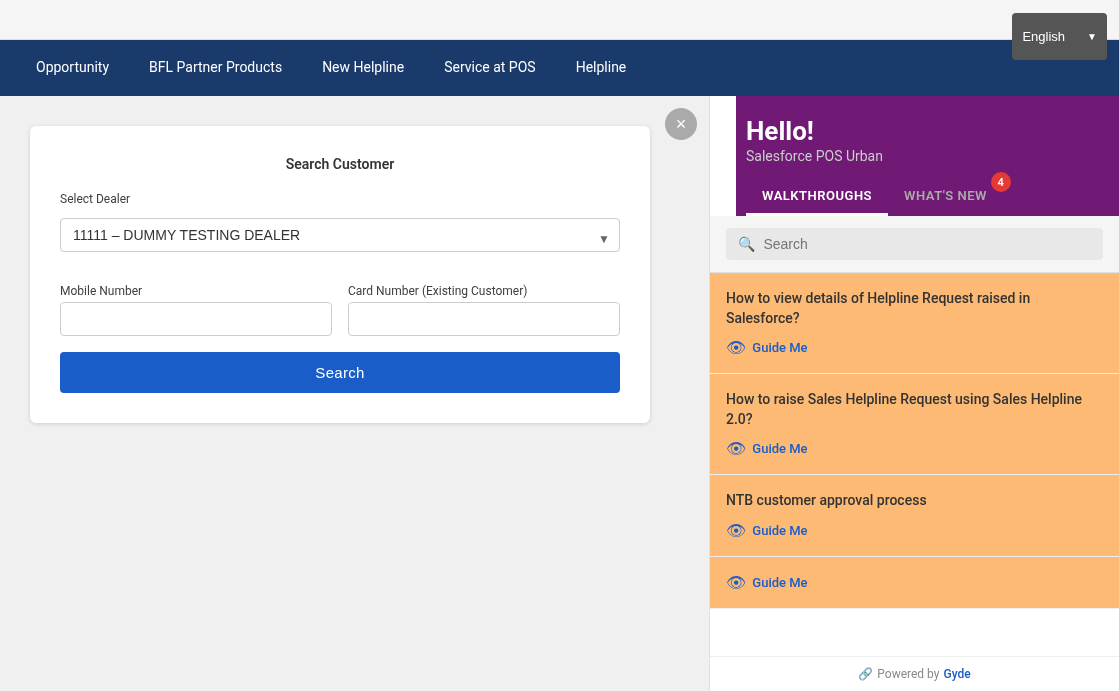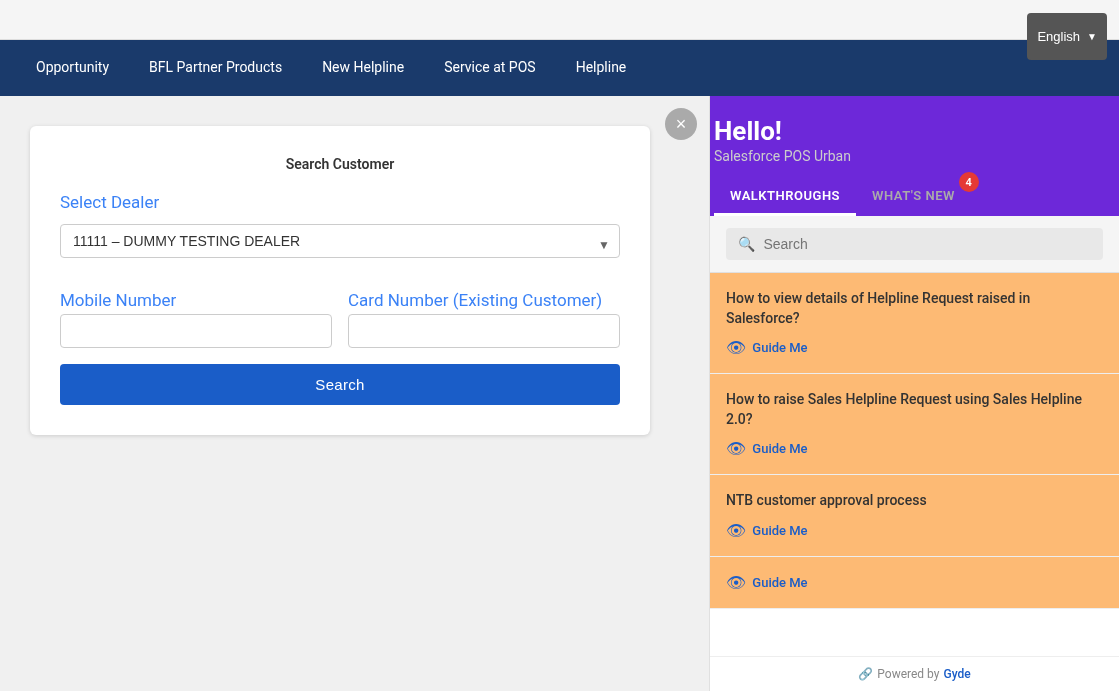--- a/index.html
+++ b/index.html
@@ -18,21 +18,21 @@
     .language-selector {
       background: #555;
       color: #fff;
       border: none;
       border-radius: 4px;
       padding: 16px 10px;
       font-size: 13px;
       cursor: pointer;
       display: flex;
       align-items: center;
-      gap: 7px;
+      gap: 22px;
       margin-top: 33px;
     }
     .language-selector .arrow { font-size: 10px; }
 
     
     .nav-bar {
       background: #1a3a6b;
       height: 56px;
       display: flex;
       align-items: center;
@@ -75,22 +75,22 @@
       box-shadow: 0 1px 4px rgba(0,0,0,0.15);
     }
     .search-card-title {
       font-size: 14px;
       font-weight: 600;
       color: #333;
       text-align: center;
       margin-bottom: 20px;
     }
     .form-label {
-      font-size: 17px;
-      color: #3b82f6;
+      font-size: 12px;
+      color: #404040;
       margin-bottom: 4px;
       display: block;
     }
     .select-dealer {
       width: 100%;
       padding: 8px 12px;
       border: 1px solid #ccc;
       border-radius: 4px;
       font-size: 14px;
       color: #333;
@@ -177,22 +177,23 @@
       width: 410px;
       background: #fff;
       display: flex;
       flex-direction: column;
       border-left: 1px solid #e0e0e0;
       position: relative;
     }
 
     
     .panel-header {
-      background: #6d28d9;
-      padding: 20px 20px 0 4px;
+      background: #701a75;
+      padding: 20px 20px 0 10px;
+      margin-left: 26px;
     }
     .panel-hello {
       color: #fff;
       font-size: 26px;
       font-weight: 700;
       margin-bottom: 2px;
     }
     .panel-subtitle {
       color: #ccc;
       font-size: 14px;

